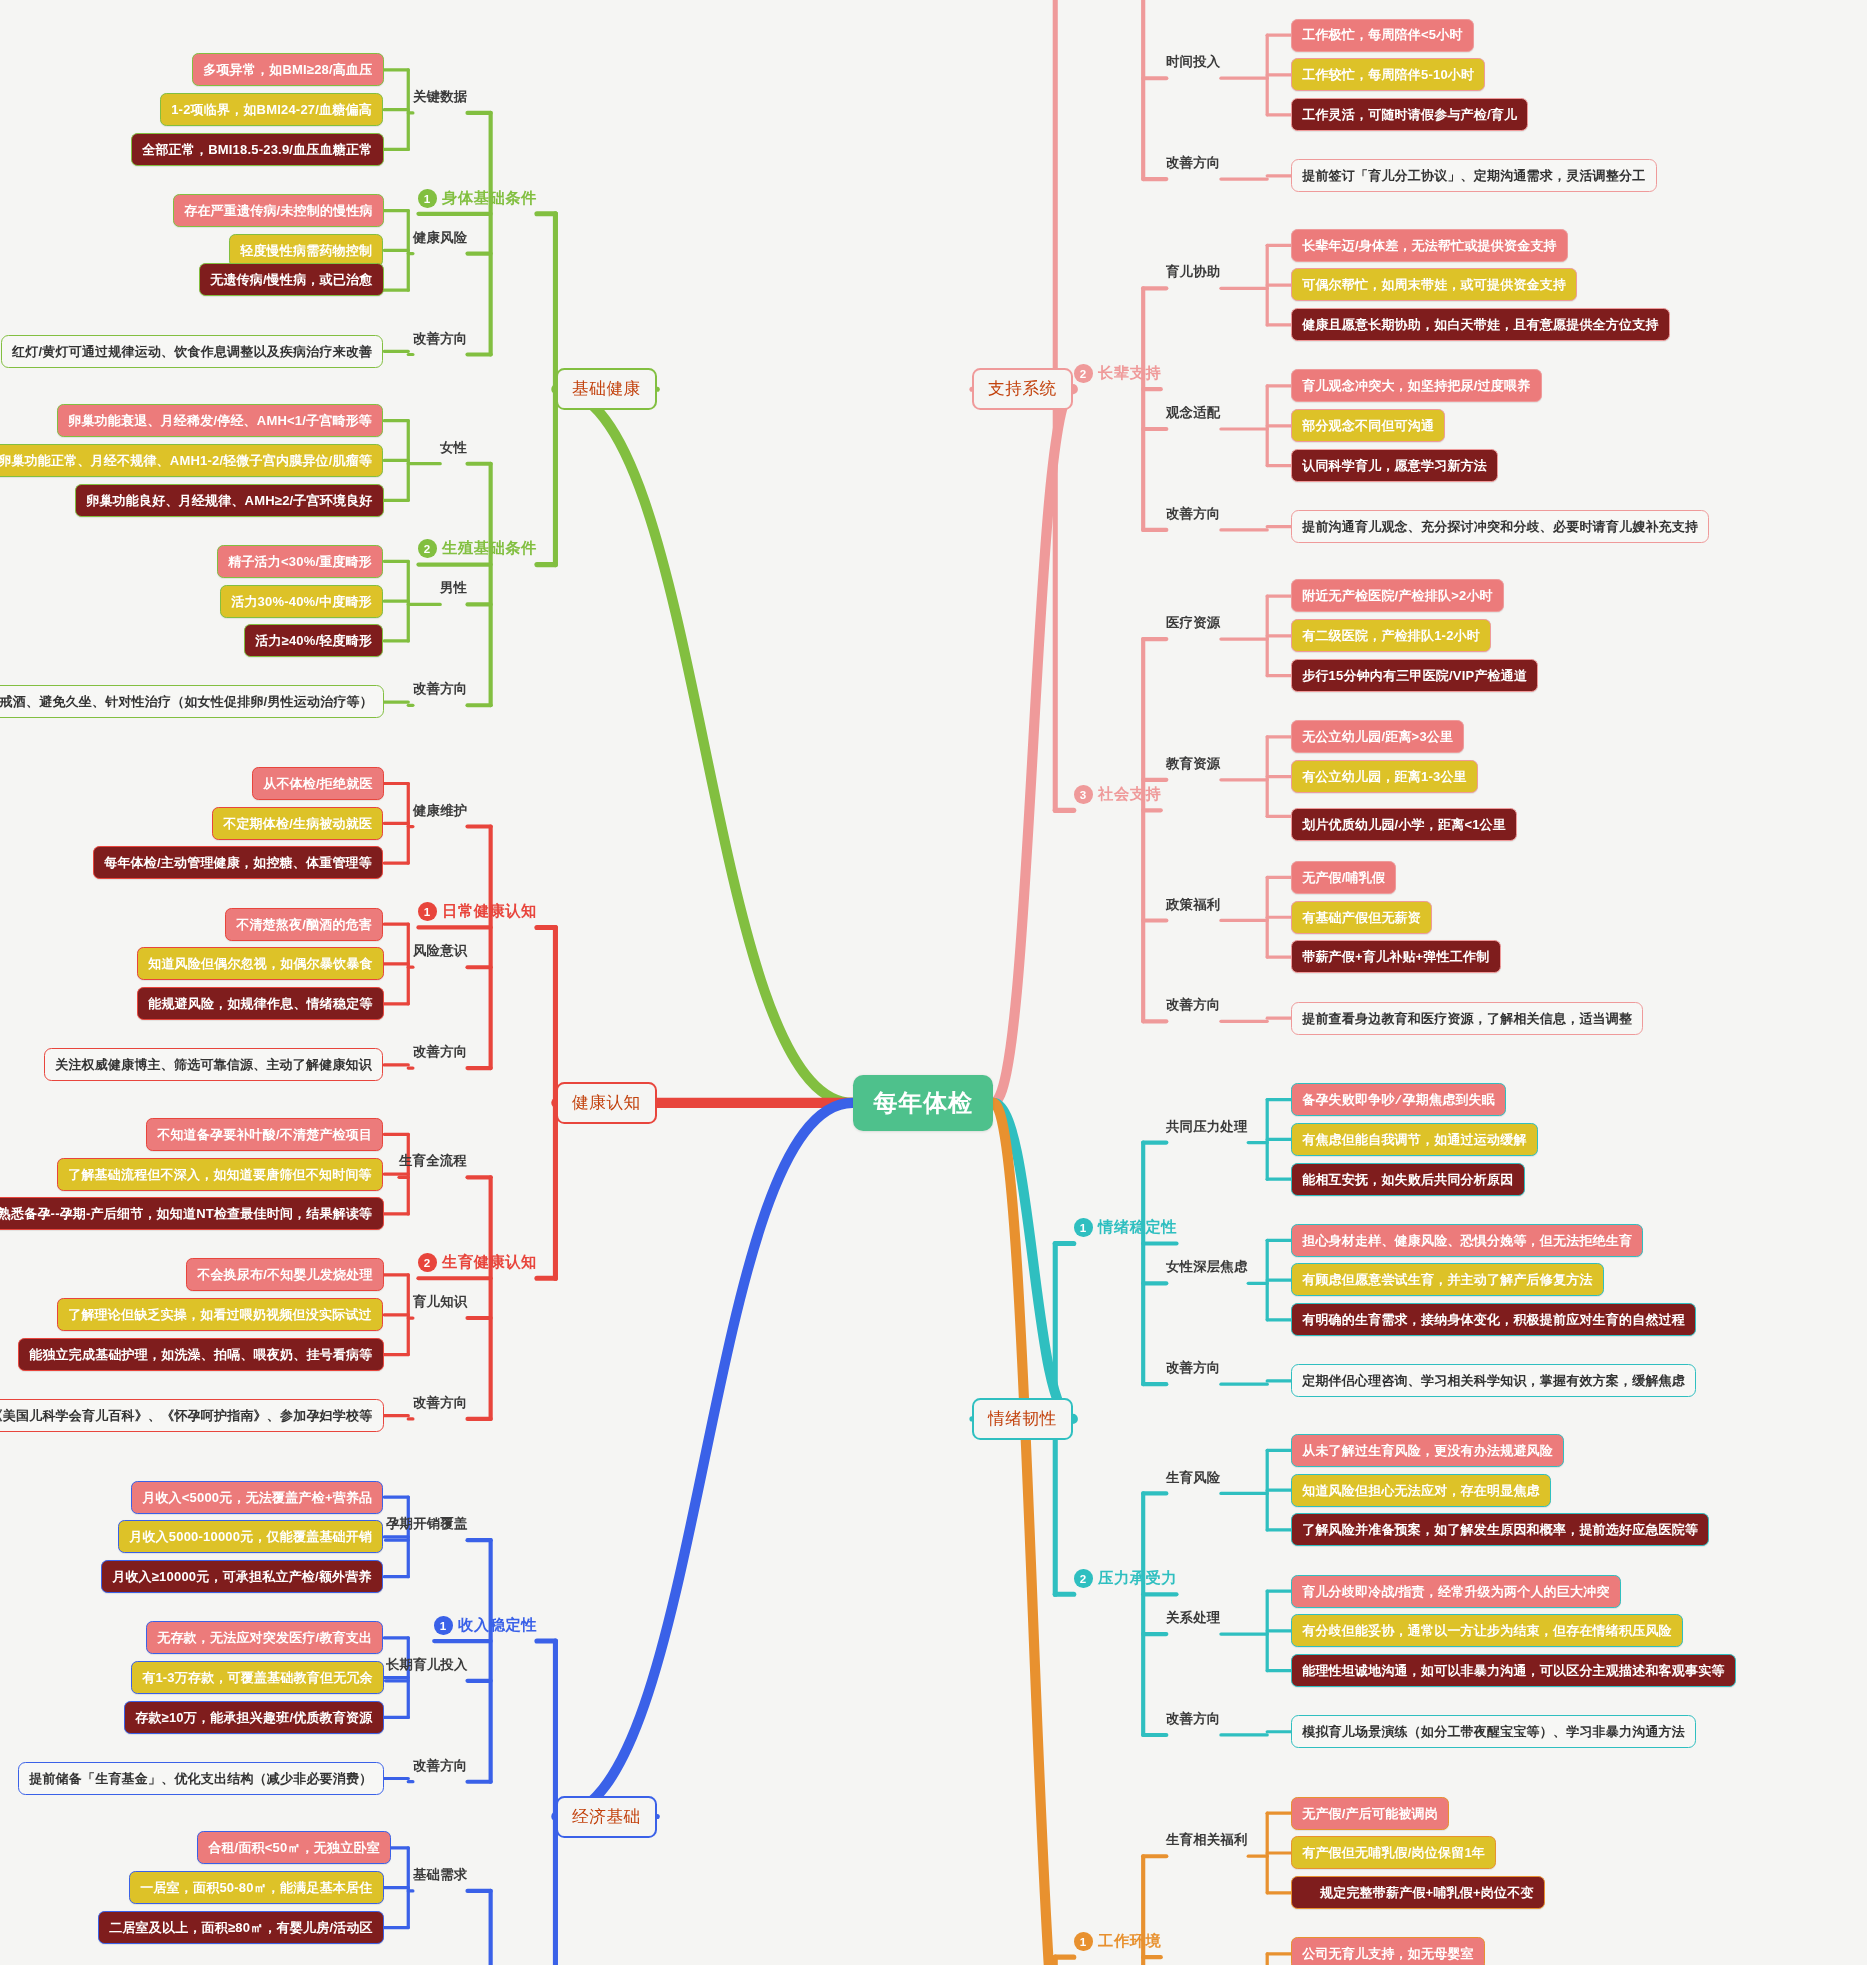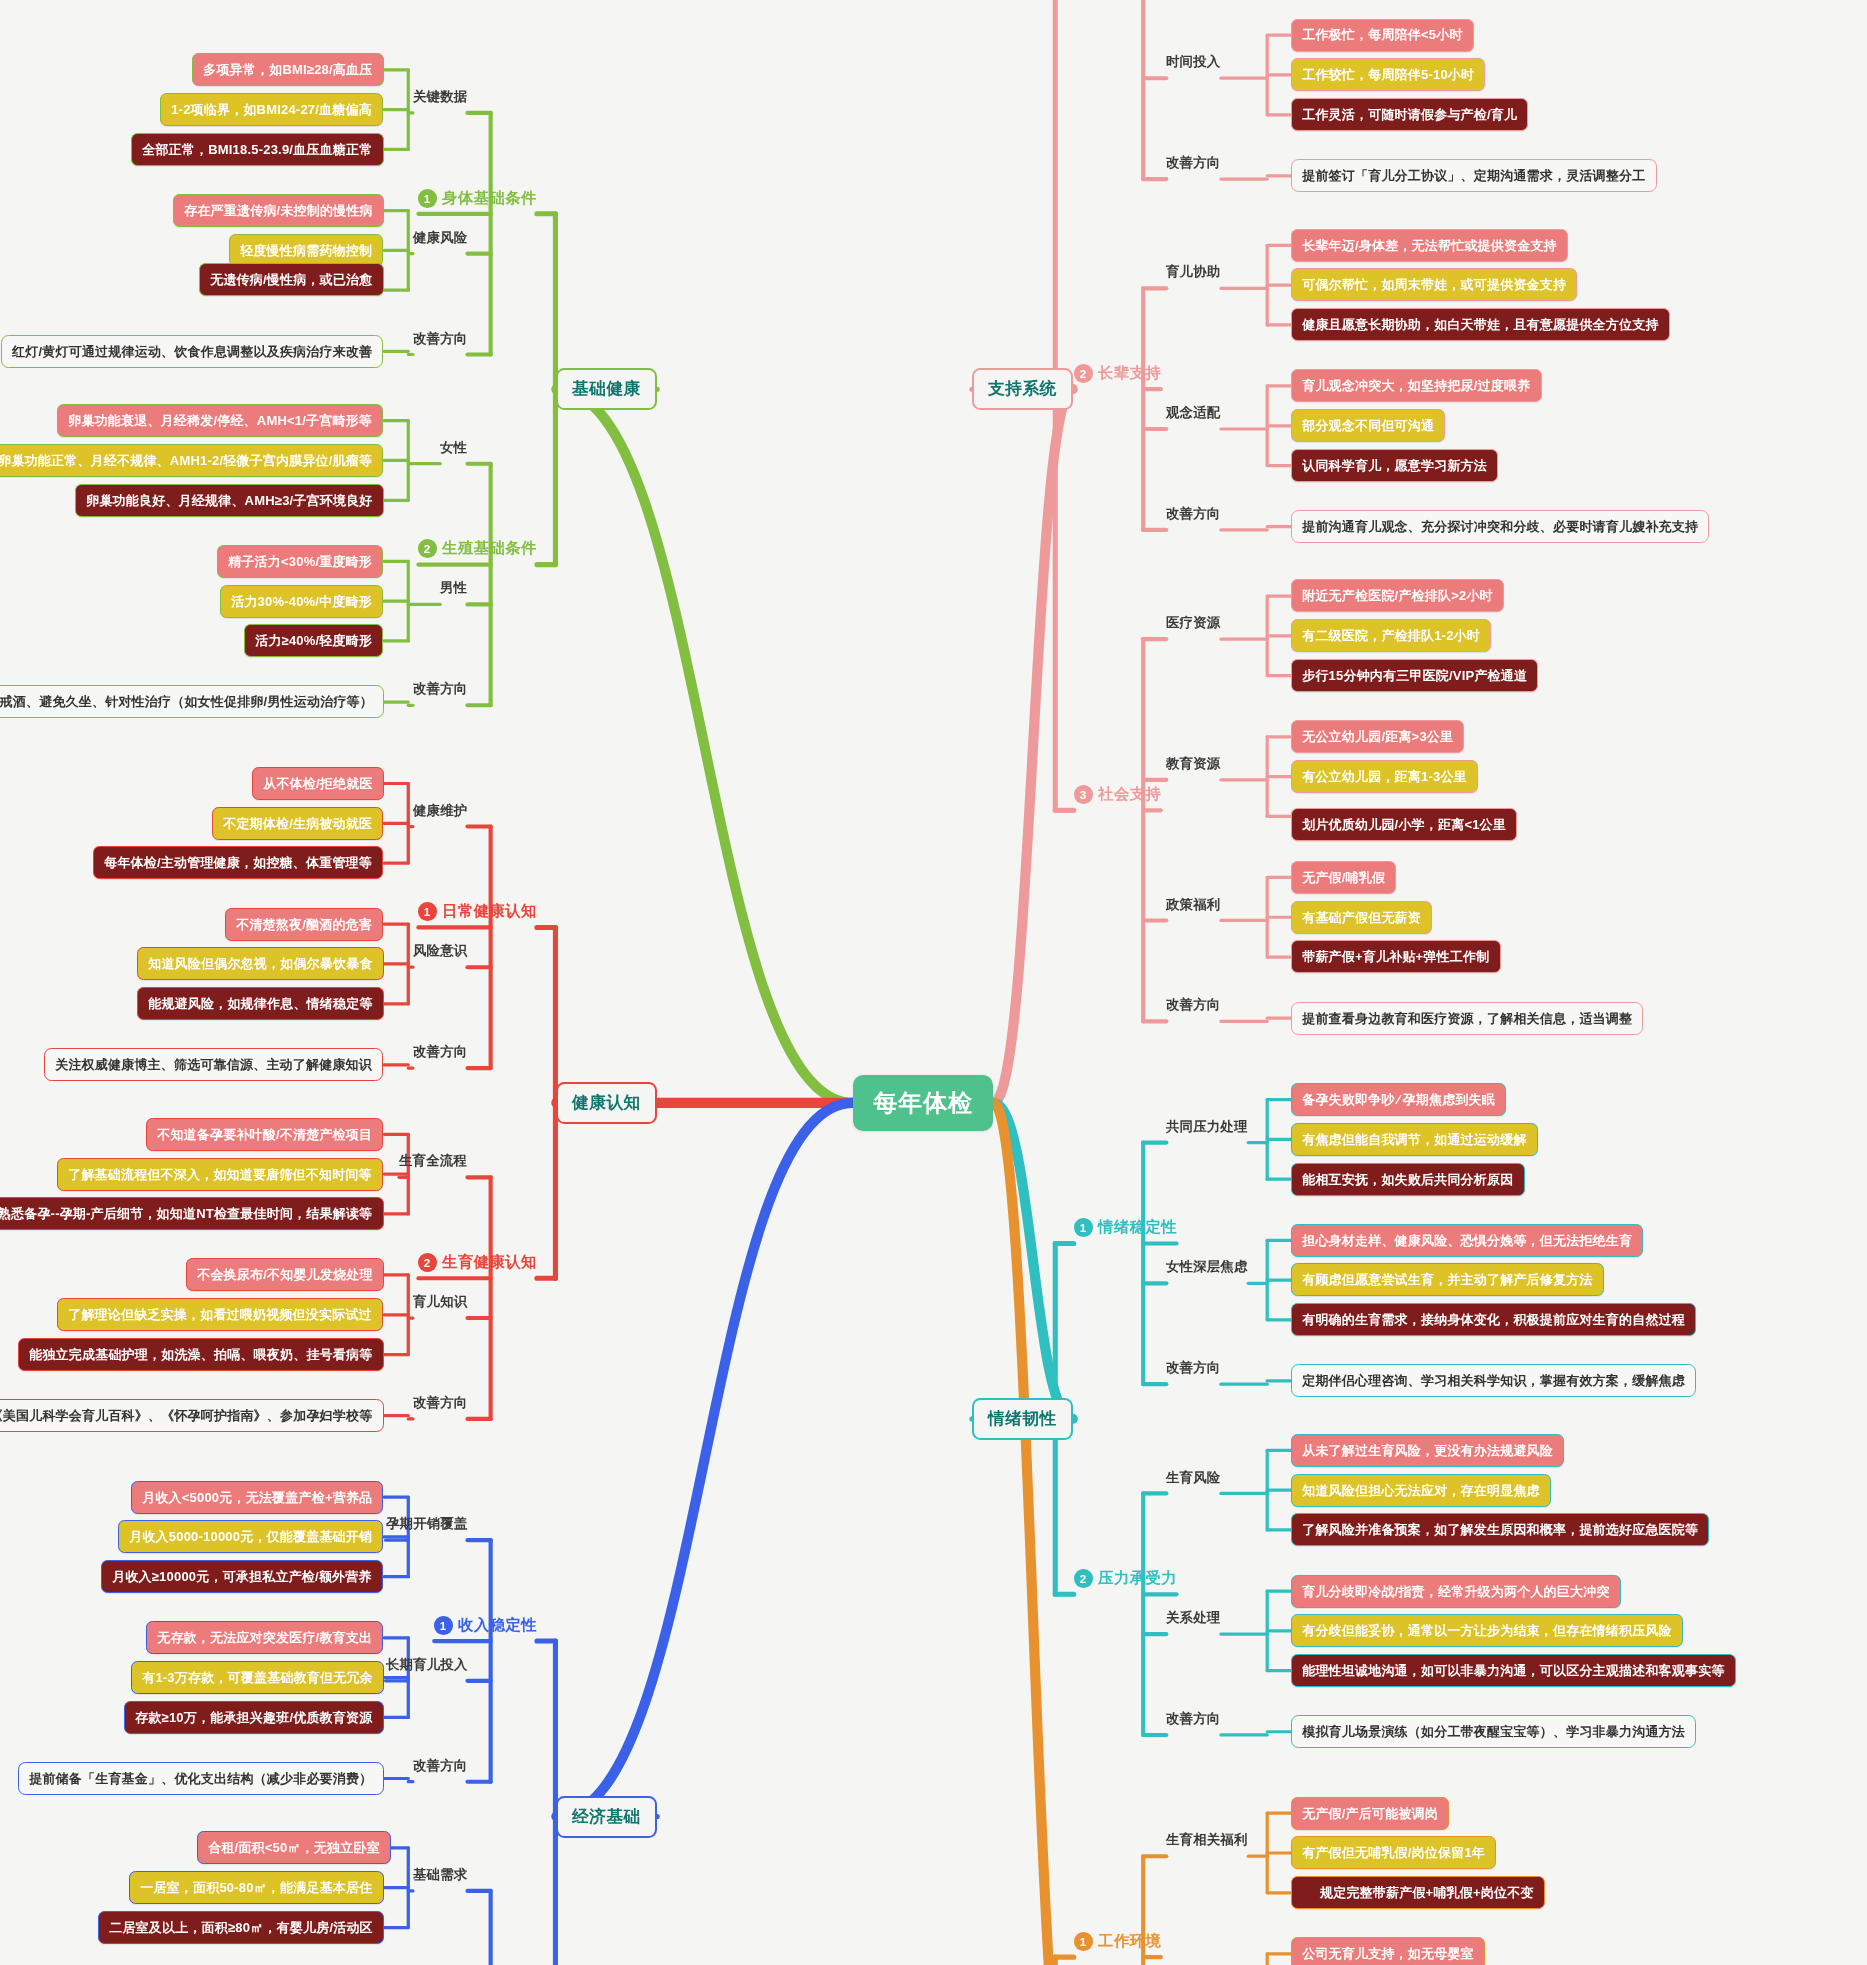--- a/index.html
+++ b/index.html
@@ -17,21 +17,21 @@
   
   .root{
     background:#4ec18c;color:#ffffff;border-radius:10.2px;
     font-size:24px;font-weight:bold;letter-spacing:0.9px;
     padding:12px 20.4px;box-shadow:0 0.9px 2.3px rgba(0,0,0,.10);
   }
 
   
   .branch{
     background:#f5f5f3;border:2.3px solid #888;border-radius:8.3px;
-    color:#0f766e;font-size:16.7px;font-weight:bold;letter-spacing:0.5px;
+    color:#c2410c;font-size:16.7px;font-weight:normal;letter-spacing:0.5px;
     padding:7.4px 14px;
   }
 
   
   .topic{font-size:15.3px;font-weight:bold;letter-spacing:0.5px;gap:5.6px;background:transparent;}
   .topic .num{
     width:18.5px;height:18.5px;border-radius:50%;display:inline-flex;
     align-items:center;justify-content:center;color:#fff;font-size:11.6px;
     font-weight:bold;flex:none;line-height:1;
   }
@@ -345,21 +345,21 @@
       <div class="node leaf green" style="border-color: rgb(130, 191, 64); left: 199px; top: 263px;">无遗传病/慢性病，或已治愈</div>
       <div class="node sublabel" style="left: 413px; top: 330px;">改善方向</div>
       <div class="node improve" style="border-color: rgb(130, 191, 64); left: 0.9px; top: 335px;">红灯/黄灯可通过规律运动、饮食作息调整以及疾病治疗来改善</div>
       <div class="node topic" style="left: 418px; top: 538px;">
         <span class="num" style="background: rgb(130, 191, 64);">2</span>
         <span style="color: rgb(130, 191, 64);">生殖基础条件</span>
       </div>
       <div class="node sublabel" style="left: 440px; top: 439px;">女性</div>
       <div class="node leaf red" style="border-color: rgb(130, 191, 64); left: 57px; top: 404px;">卵巢功能衰退、月经稀发/停经、AMH&lt;1/子宫畸形等</div>
       <div class="node leaf yellow" style="border-color: rgb(130, 191, 64); left: -13px; top: 444px;">卵巢功能正常、月经不规律、AMH1-2/轻微子宫内膜异位/肌瘤等</div>
-      <div class="node leaf green" style="border-color: rgb(130, 191, 64); left: 75px; top: 484px;">卵巢功能良好、月经规律、AMH≥3/子宫环境良好</div>
+      <div class="node leaf green" style="border-color: rgb(130, 191, 64); left: 75px; top: 484px;">卵巢功能良好、月经规律、AMH≥2/子宫环境良好</div>
       <div class="node sublabel" style="left: 440px; top: 579px;">男性</div>
       <div class="node leaf red" style="border-color: rgb(130, 191, 64); left: 217px; top: 545px;">精子活力&lt;30%/重度畸形</div>
       <div class="node leaf yellow" style="border-color: rgb(130, 191, 64); left: 220px; top: 585px;">活力30%-40%/中度畸形</div>
       <div class="node leaf green" style="border-color: rgb(130, 191, 64); left: 244px; top: 624px;">活力≥40%/轻度畸形</div>
       <div class="node sublabel" style="left: 413px; top: 680px;">改善方向</div>
       <div class="node improve" style="border-color: rgb(130, 191, 64); left: -38px; top: 685px;">戒烟戒酒、避免久坐、针对性治疗（如女性促排卵/男性运动治疗等）</div>
       <div class="node branch" style="border-color: rgb(232, 69, 60); left: 556px; top: 1082px;">健康认知</div>
       <div class="node topic" style="left: 418px; top: 901px;">
         <span class="num" style="background: rgb(232, 69, 60);">1</span>
         <span style="color: rgb(232, 69, 60);">日常健康认知</span>

